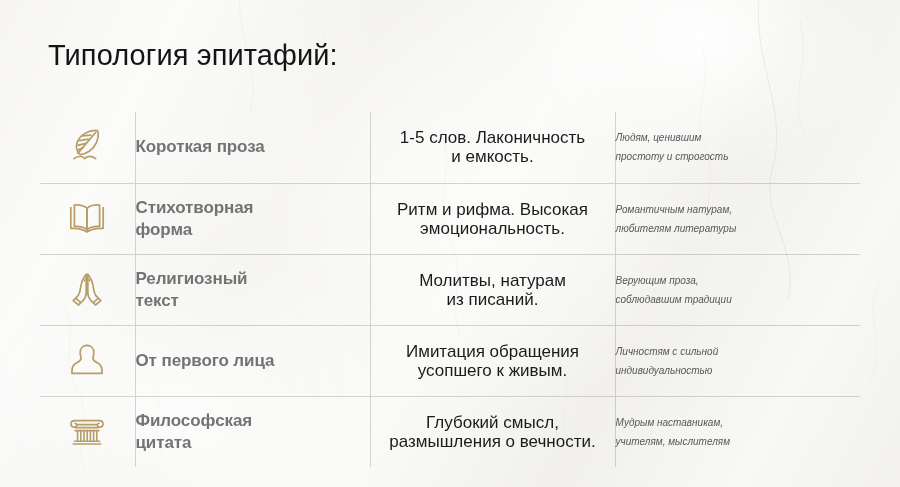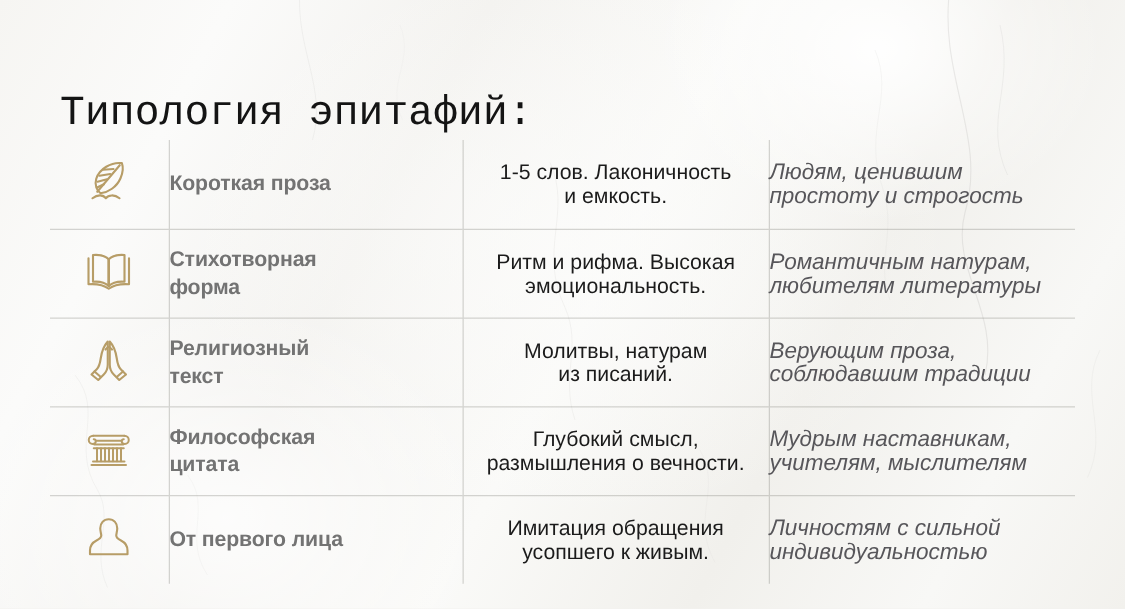--- a/index.html
+++ b/index.html
@@ -46,27 +46,26 @@
 
   
   #title-block {
     position: absolute;
     left: 48px;
     top: 36px;
     width: 640px;
   }
 
   .title-line {
-    font-family: Liberation Mono, monospace;
-    font-size: 33px;
+    font-family: Liberation Sans, sans-serif;
+    font-size: 29px;
     line-height: 38px;
     color: #141414;
     letter-spacing: 0.1px;
     white-space: nowrap;
-    margin-top: 36px;
   }
 
   
   #typology-table {
     position: absolute;
     left: 40px;
     top: 112px;
     width: 820px;
     border-collapse: collapse;
     table-layout: fixed;
@@ -118,21 +117,21 @@
 
   .desc-text {
     font-size: 17px;
     font-weight: normal;
     line-height: 19px;
     color: #1b1b1b;
     text-align: center;
   }
 
   .audience-text {
-    font-size: 18px;
+    font-size: 10px;
     font-style: italic;
     line-height: 19px;
     color: #57565a;
   }
 
   .icon-wrap {
     display: inline-block;
     width: 46px;
     height: 46px;
     line-height: 0;
@@ -245,20 +244,43 @@
           <div class="name-text">Религиозный</div>
           <div class="name-text">текст</div>
         </td>
         <td class="cell-desc">
           <div class="desc-text">Молитвы, натурам</div>
           <div class="desc-text">из писаний.</div>
         </td>
         <td class="cell-audience">
           <div class="audience-text">Верующим проза,</div>
           <div class="audience-text">соблюдавшим традиции</div>
+        </td>
+      </tr>
+
+      <tr class="table-row">
+        <td class="cell-icon">
+          <span class="icon-wrap">
+            <svg viewBox="0 0 46 46">
+              <g fill="none" stroke="#b79d67" stroke-width="1.7" stroke-linecap="round" stroke-linejoin="round">
+                <path d="M23 9.4 C 18.8 9.4, 16.2 12.6, 16.2 16.6 C 16.2 19.2, 17 21, 17 22.4 C 17 24.2, 15.6 25.2, 13.2 26.4 C 10 28, 8 30.6, 8 34.4 L 8 37.4 L 38 37.4 L 38 34.4 C 38 30.6, 36 28, 32.8 26.4 C 30.4 25.2, 29 24.2, 29 22.4 C 29 21, 29.8 19.2, 29.8 16.6 C 29.8 12.6, 27.2 9.4, 23 9.4 Z"></path>
+              </g>
+            </svg>
+          </span>
+        </td>
+        <td class="cell-name">
+          <div class="name-text">От первого лица</div>
+        </td>
+        <td class="cell-desc">
+          <div class="desc-text">Имитация обращения</div>
+          <div class="desc-text">усопшего к живым.</div>
+        </td>
+        <td class="cell-audience">
+          <div class="audience-text">Личностям с сильной</div>
+          <div class="audience-text">индивидуальностью</div>
         </td>
       </tr>
 
       <tr class="table-row">
         <td class="cell-icon">
           <span class="icon-wrap">
             <svg viewBox="0 0 46 46">
               <g fill="none" stroke="#b79d67" stroke-width="1.6" stroke-linecap="round" stroke-linejoin="round">
                 <path d="M10.6 13.6 C 8.4 13.6, 7 15.2, 7 17 C 7 18.8, 8.4 20.2, 10.2 20.2 C 11.6 20.2, 12.6 19.2, 12.6 18 C 12.6 17, 11.9 16.3, 11 16.3"></path>
                 <path d="M35.4 13.6 C 37.6 13.6, 39 15.2, 39 17 C 39 18.8, 37.6 20.2, 35.8 20.2 C 34.4 20.2, 33.4 19.2, 33.4 18 C 33.4 17, 34.1 16.3, 35 16.3"></path>
@@ -286,39 +308,16 @@
         <td class="cell-desc">
           <div class="desc-text">Глубокий смысл,</div>
           <div class="desc-text">размышления о вечности.</div>
         </td>
         <td class="cell-audience">
           <div class="audience-text">Мудрым наставникам,</div>
           <div class="audience-text">учителям, мыслителям</div>
         </td>
       </tr>
 
-      <tr class="table-row">
-        <td class="cell-icon">
-          <span class="icon-wrap">
-            <svg viewBox="0 0 46 46">
-              <g fill="none" stroke="#b79d67" stroke-width="1.7" stroke-linecap="round" stroke-linejoin="round">
-                <path d="M23 9.4 C 18.8 9.4, 16.2 12.6, 16.2 16.6 C 16.2 19.2, 17 21, 17 22.4 C 17 24.2, 15.6 25.2, 13.2 26.4 C 10 28, 8 30.6, 8 34.4 L 8 37.4 L 38 37.4 L 38 34.4 C 38 30.6, 36 28, 32.8 26.4 C 30.4 25.2, 29 24.2, 29 22.4 C 29 21, 29.8 19.2, 29.8 16.6 C 29.8 12.6, 27.2 9.4, 23 9.4 Z"></path>
-              </g>
-            </svg>
-          </span>
-        </td>
-        <td class="cell-name">
-          <div class="name-text">От первого лица</div>
-        </td>
-        <td class="cell-desc">
-          <div class="desc-text">Имитация обращения</div>
-          <div class="desc-text">усопшего к живым.</div>
-        </td>
-        <td class="cell-audience">
-          <div class="audience-text">Личностям с сильной</div>
-          <div class="audience-text">индивидуальностью</div>
-        </td>
-      </tr>
-
     </tbody>
   </table>
 
 </div>
 
 </body></html>

